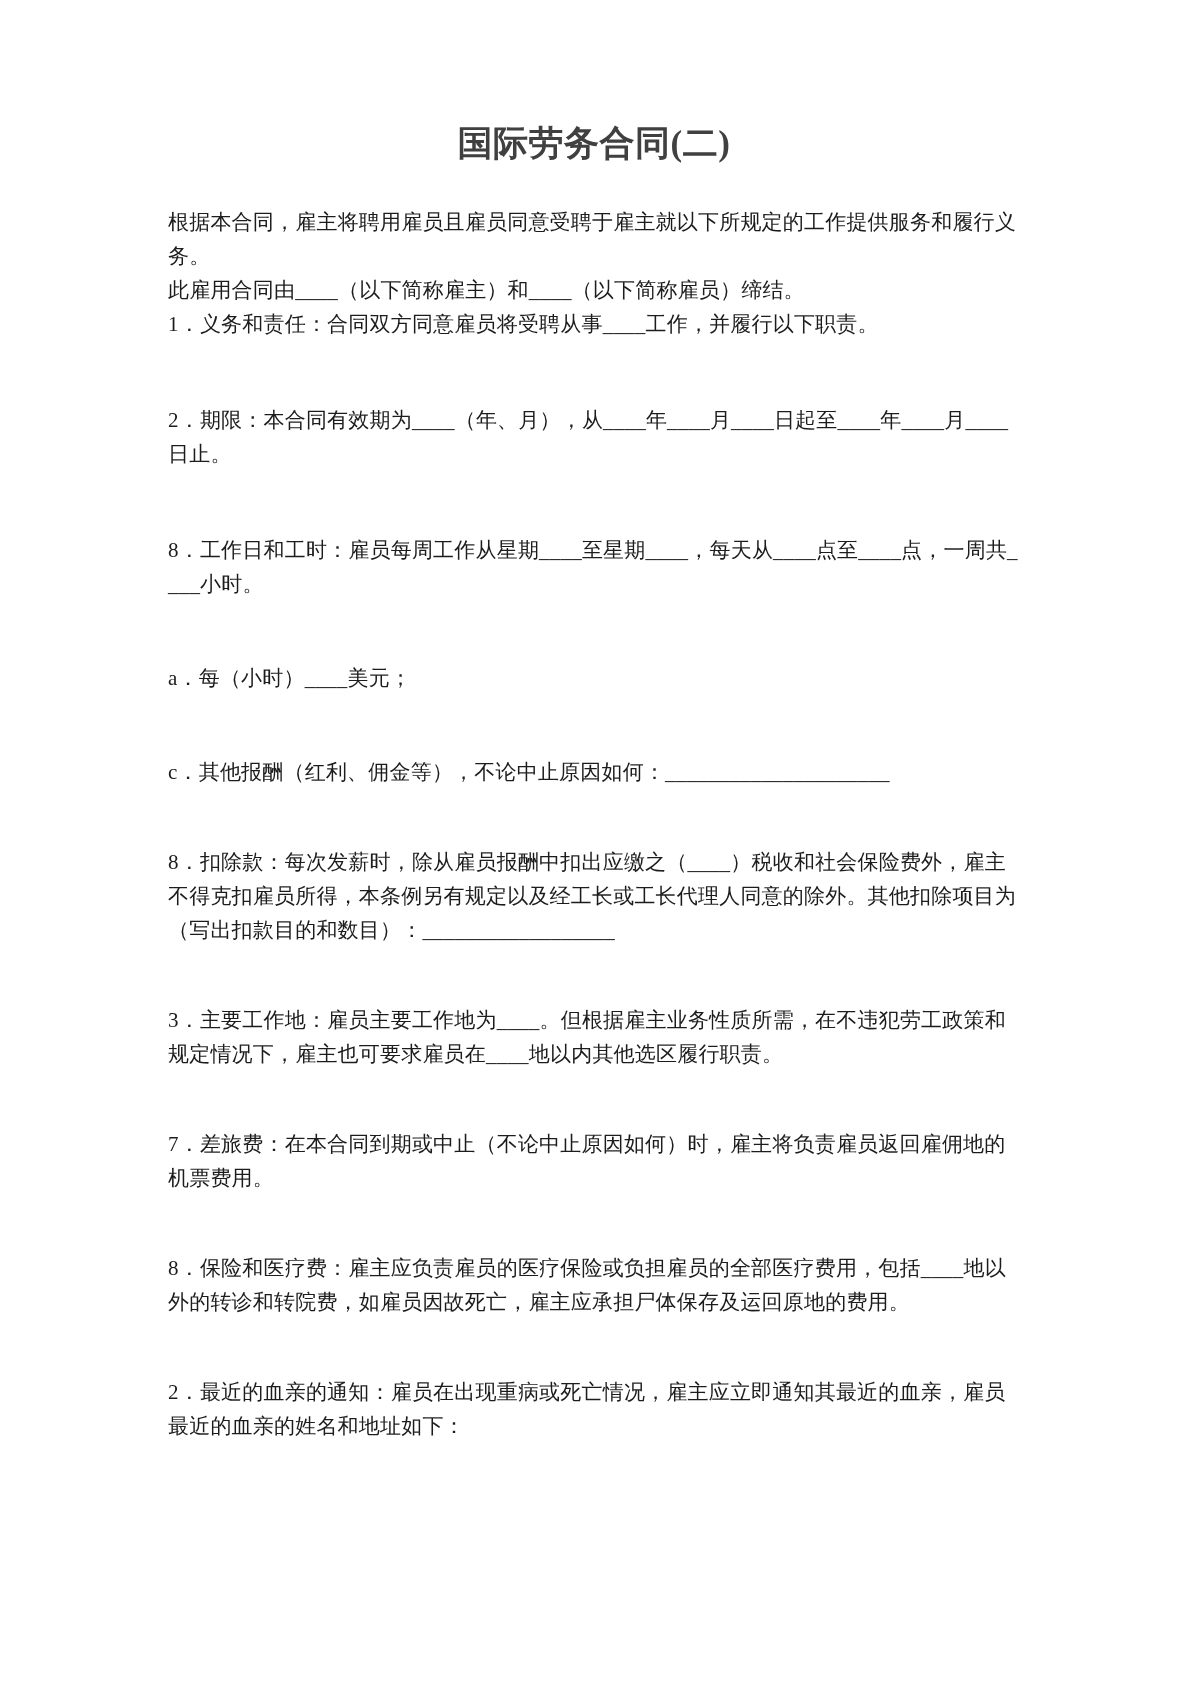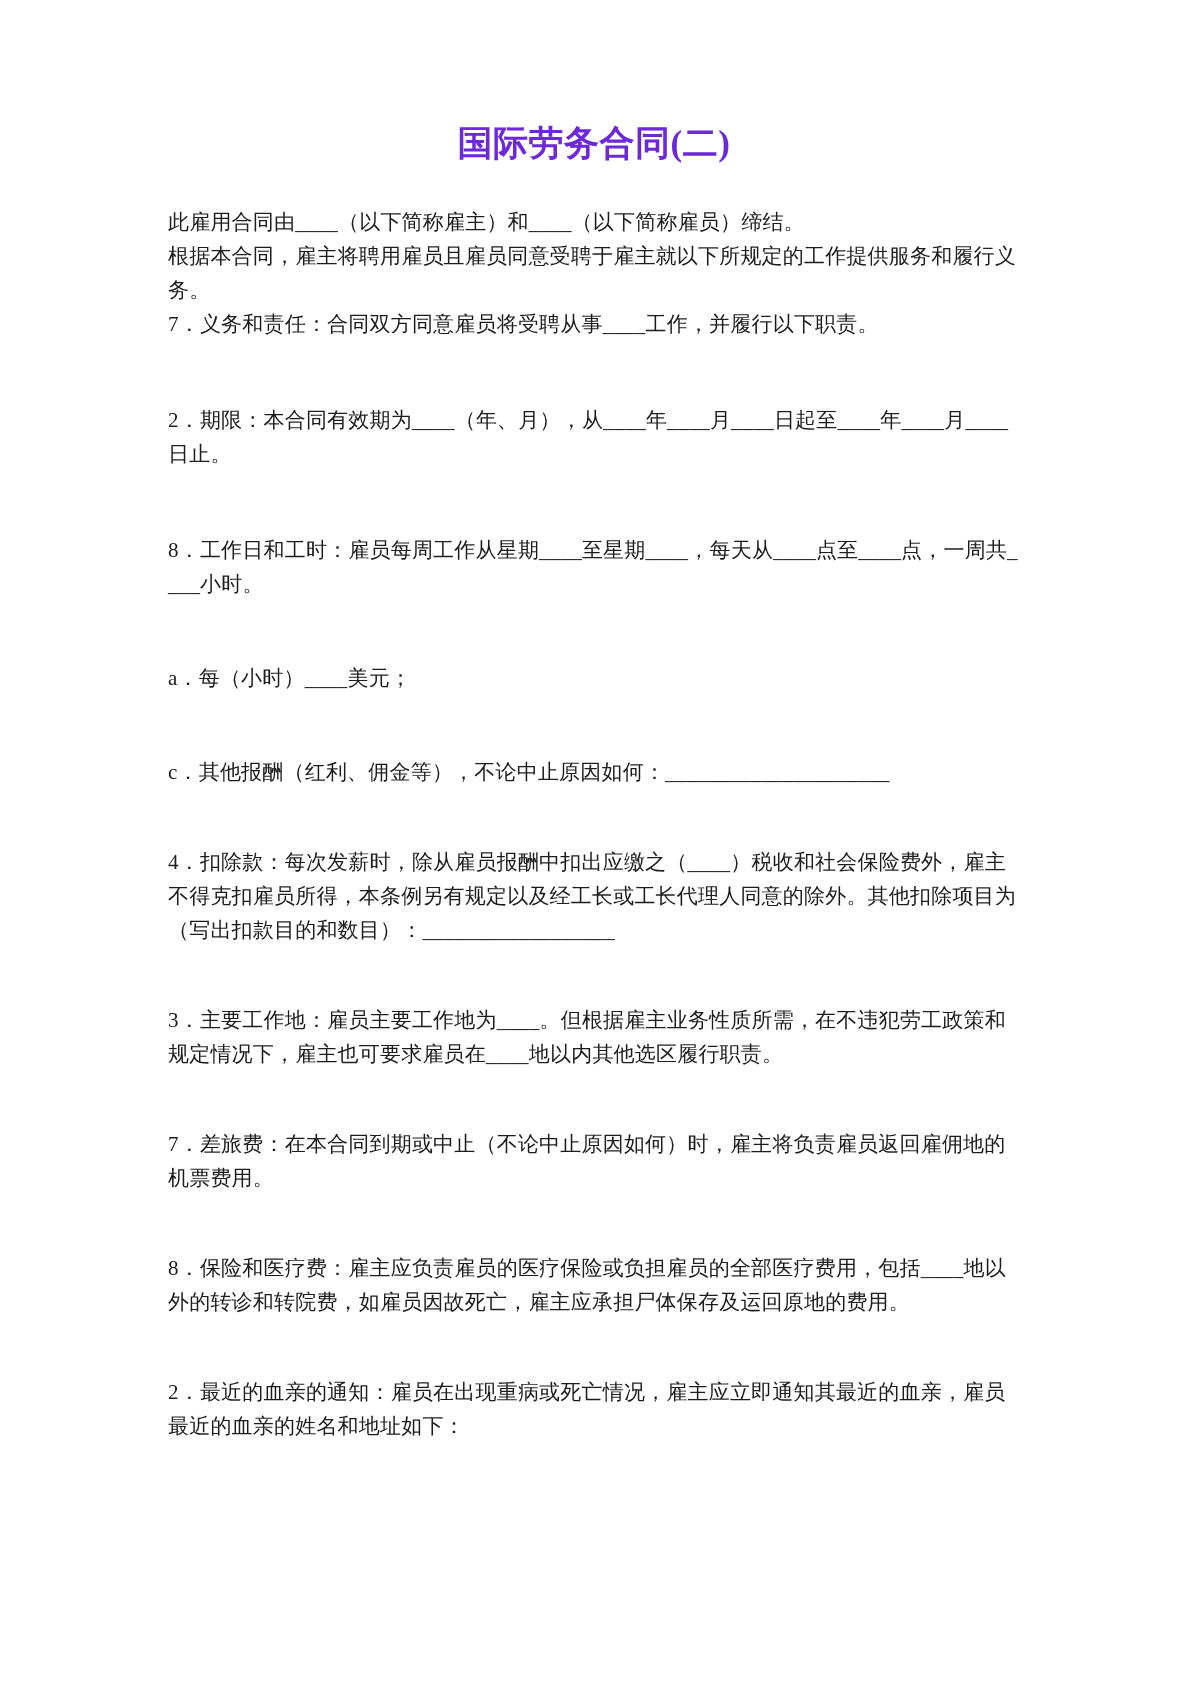--- a/index.html
+++ b/index.html
@@ -26,21 +26,21 @@
     left: 168px;
     top: 120px;
     width: 852px;
   }
   .doc-title {
     text-align: center;
     font-size: 35px;
     font-weight: bold;
     line-height: 1.35;
     letter-spacing: 0.5px;
-    color: #6d28d9;
+    color: #404040;
     margin: 0 0 38px 0;
     font-family: "Liberation Serif", "DejaVu Serif", serif;
   }
   .para {
     font-size: 21px;
     line-height: 34px;
     margin: 0;
     text-align: left;
     color: #1c1c1c;
     letter-spacing: 0.2px;
@@ -55,25 +55,25 @@
   .gap-xl { height: 62px; }
 </style>
 </head>
 <body>
 
 <div class="page">
   <div class="content">
 
     <h1 class="doc-title">国际劳务合同(二)</h1>
 
+    <p class="para">根据本合同，雇主将聘用雇员且雇员同意受聘于雇主就以下所规定的工作提供服务和履行义务。</p>
+
     <p class="para">此雇用合同由____（以下简称雇主）和____（以下简称雇员）缔结。</p>
 
-    <p class="para">根据本合同，雇主将聘用雇员且雇员同意受聘于雇主就以下所规定的工作提供服务和履行义务。</p>
-
-    <p class="para">7．义务和责任：合同双方同意雇员将受聘从事____工作，并履行以下职责。</p>
+    <p class="para">1．义务和责任：合同双方同意雇员将受聘从事____工作，并履行以下职责。</p>
 
     <div class="gap-xl"></div>
 
     <p class="para">2．期限：本合同有效期为____（年、月），从____年____月____日起至____年____月____日止。</p>
 
     <div class="gap-xl"></div>
 
     <p class="para">8．工作日和工时：雇员每周工作从星期____至星期____，每天从____点至____点，一周共____小时。</p>
 
     <div class="gap-md"></div>
@@ -85,21 +85,21 @@
 
     <div class="gap-md"></div>
 
 
     <div class="gap-md"></div>
 
     <p class="para">c．其他报酬（红利、佣金等），不论中止原因如何：_____________________</p>
 
     <div class="gap-lg"></div>
 
-    <p class="para">4．扣除款：每次发薪时，除从雇员报酬中扣出应缴之（____）税收和社会保险费外，雇主不得克扣雇员所得，本条例另有规定以及经工长或工长代理人同意的除外。其他扣除项目为（写出扣款目的和数目）：__________________</p>
+    <p class="para">8．扣除款：每次发薪时，除从雇员报酬中扣出应缴之（____）税收和社会保险费外，雇主不得克扣雇员所得，本条例另有规定以及经工长或工长代理人同意的除外。其他扣除项目为（写出扣款目的和数目）：__________________</p>
 
     <div class="gap-lg"></div>
 
     <p class="para">3．主要工作地：雇员主要工作地为____。但根据雇主业务性质所需，在不违犯劳工政策和规定情况下，雇主也可要求雇员在____地以内其他选区履行职责。</p>
 
     <div class="gap-lg"></div>
 
     <p class="para">7．差旅费：在本合同到期或中止（不论中止原因如何）时，雇主将负责雇员返回雇佣地的机票费用。</p>
 
     <div class="gap-lg"></div>

